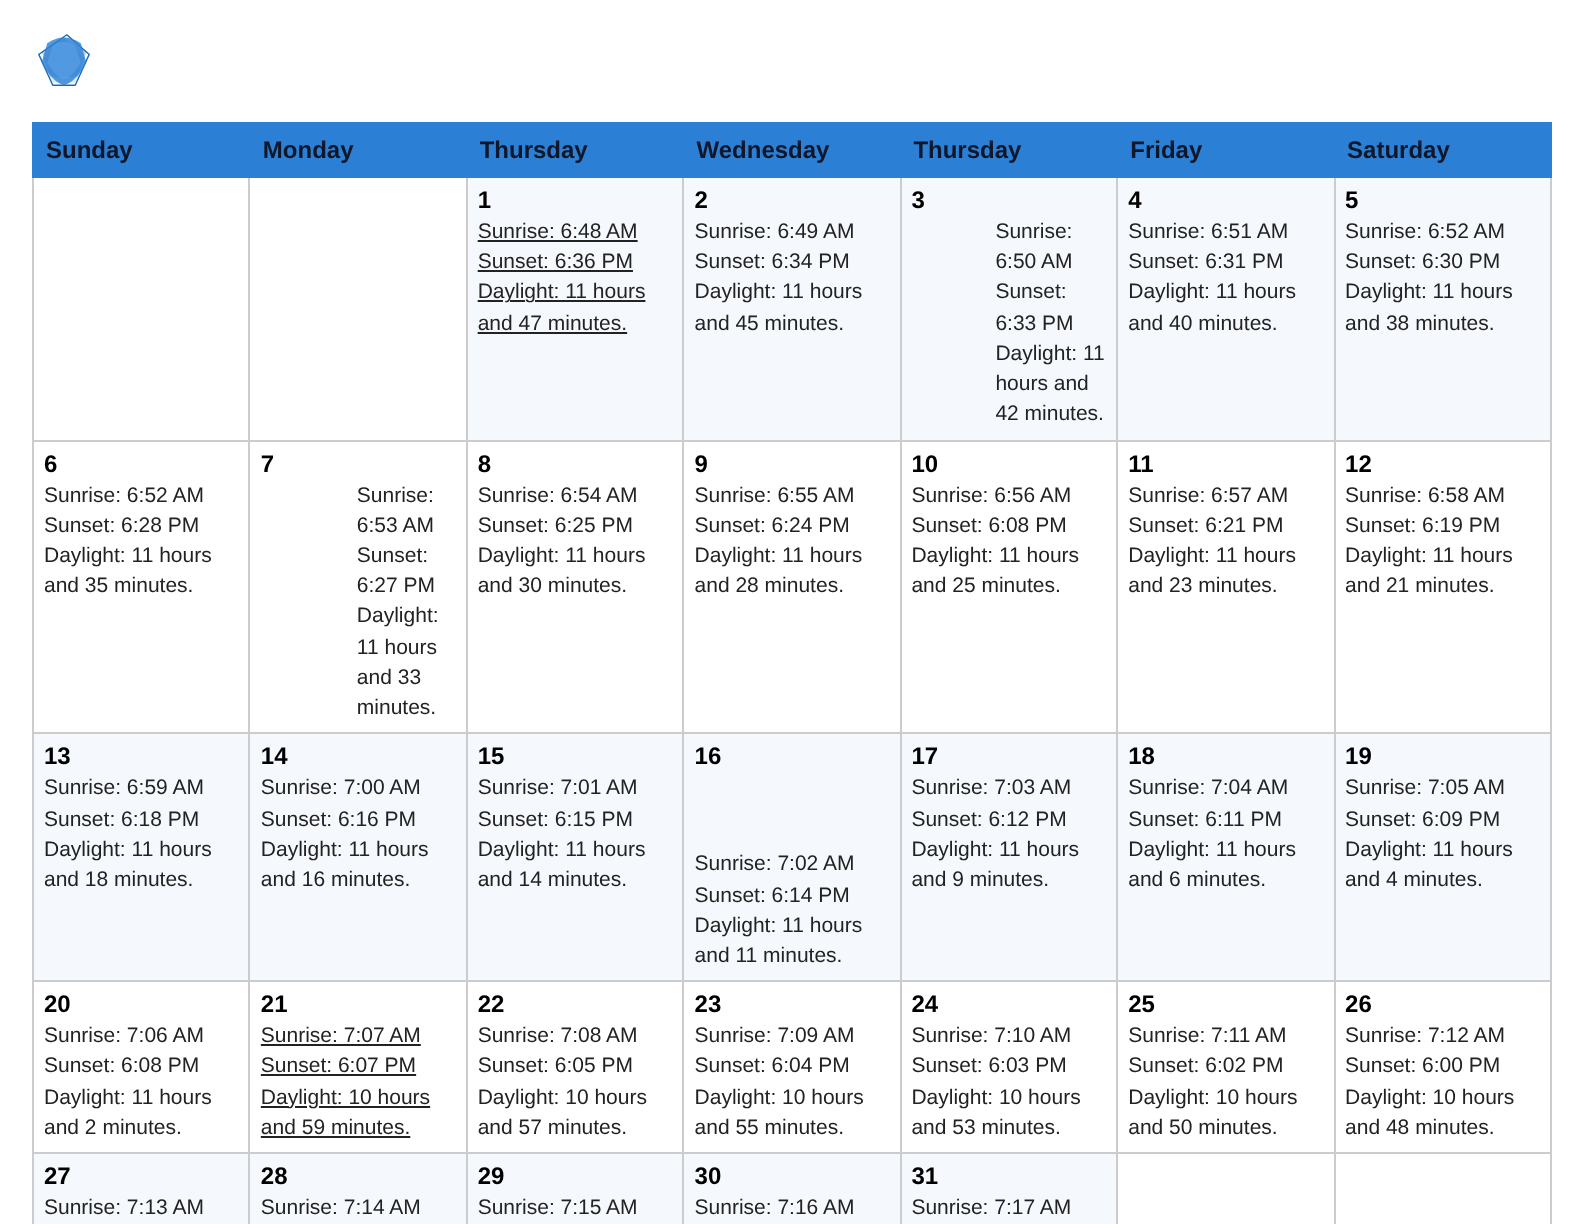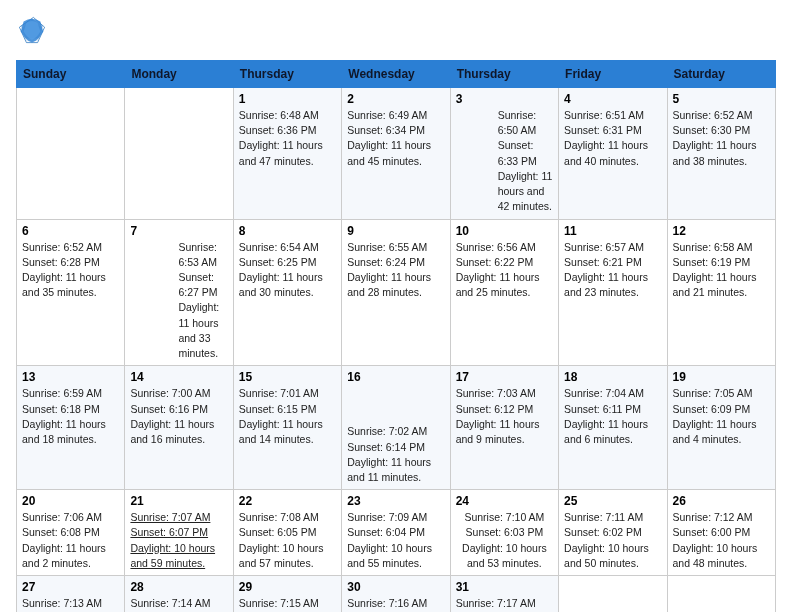--- a/index.html
+++ b/index.html
@@ -126,21 +126,21 @@
         <th>Friday</th>
         <th>Saturday</th>
       </tr>
   </thead>
   <tbody id="calendar-body">
   <tr>
         <td class="empty-cell"></td>
         <td class="empty-cell"></td>
         <td>
           <div class="day-num">1</div>
-          <div class="day-info" style="white-space: pre-line;">Sunrise: 6:48 AM
+          <div class="day-info" style="white-space: pre-line; text-decoration: underline;">Sunrise: 6:48 AM
 Sunset: 6:36 PM
 Daylight: 11 hours and 47 minutes.</div>
         </td>
         <td>
           <div class="day-num">2</div>
           <div class="day-info" style="white-space: pre-line;">Sunrise: 6:49 AM
 Sunset: 6:34 PM
 Daylight: 11 hours and 45 minutes.</div>
         </td>
         <td>
@@ -183,21 +183,21 @@
         </td>
         <td>
           <div class="day-num">9</div>
           <div class="day-info" style="white-space: pre-line;">Sunrise: 6:55 AM
 Sunset: 6:24 PM
 Daylight: 11 hours and 28 minutes.</div>
         </td>
         <td>
           <div class="day-num">10</div>
           <div class="day-info" style="white-space: pre-line;">Sunrise: 6:56 AM
-Sunset: 6:22 PM
+Sunset: 6:08 PM
 Daylight: 11 hours and 25 minutes.</div>
         </td>
         <td>
           <div class="day-num">11</div>
           <div class="day-info" style="white-space: pre-line;">Sunrise: 6:57 AM
 Sunset: 6:21 PM
 Daylight: 11 hours and 23 minutes.</div>
         </td>
         <td>
           <div class="day-num">12</div>
@@ -270,21 +270,21 @@
 Daylight: 10 hours and 57 minutes.</div>
         </td>
         <td>
           <div class="day-num">23</div>
           <div class="day-info" style="white-space: pre-line;">Sunrise: 7:09 AM
 Sunset: 6:04 PM
 Daylight: 10 hours and 55 minutes.</div>
         </td>
         <td>
           <div class="day-num">24</div>
-          <div class="day-info" style="white-space: pre-line; text-align: center;">Sunrise: 7:10 AM
+          <div class="day-info" style="white-space: pre-line;">Sunrise: 7:10 AM
 Sunset: 6:03 PM
 Daylight: 10 hours and 53 minutes.</div>
         </td>
         <td>
           <div class="day-num">25</div>
           <div class="day-info" style="white-space: pre-line;">Sunrise: 7:11 AM
 Sunset: 6:02 PM
 Daylight: 10 hours and 50 minutes.</div>
         </td>
         <td>

